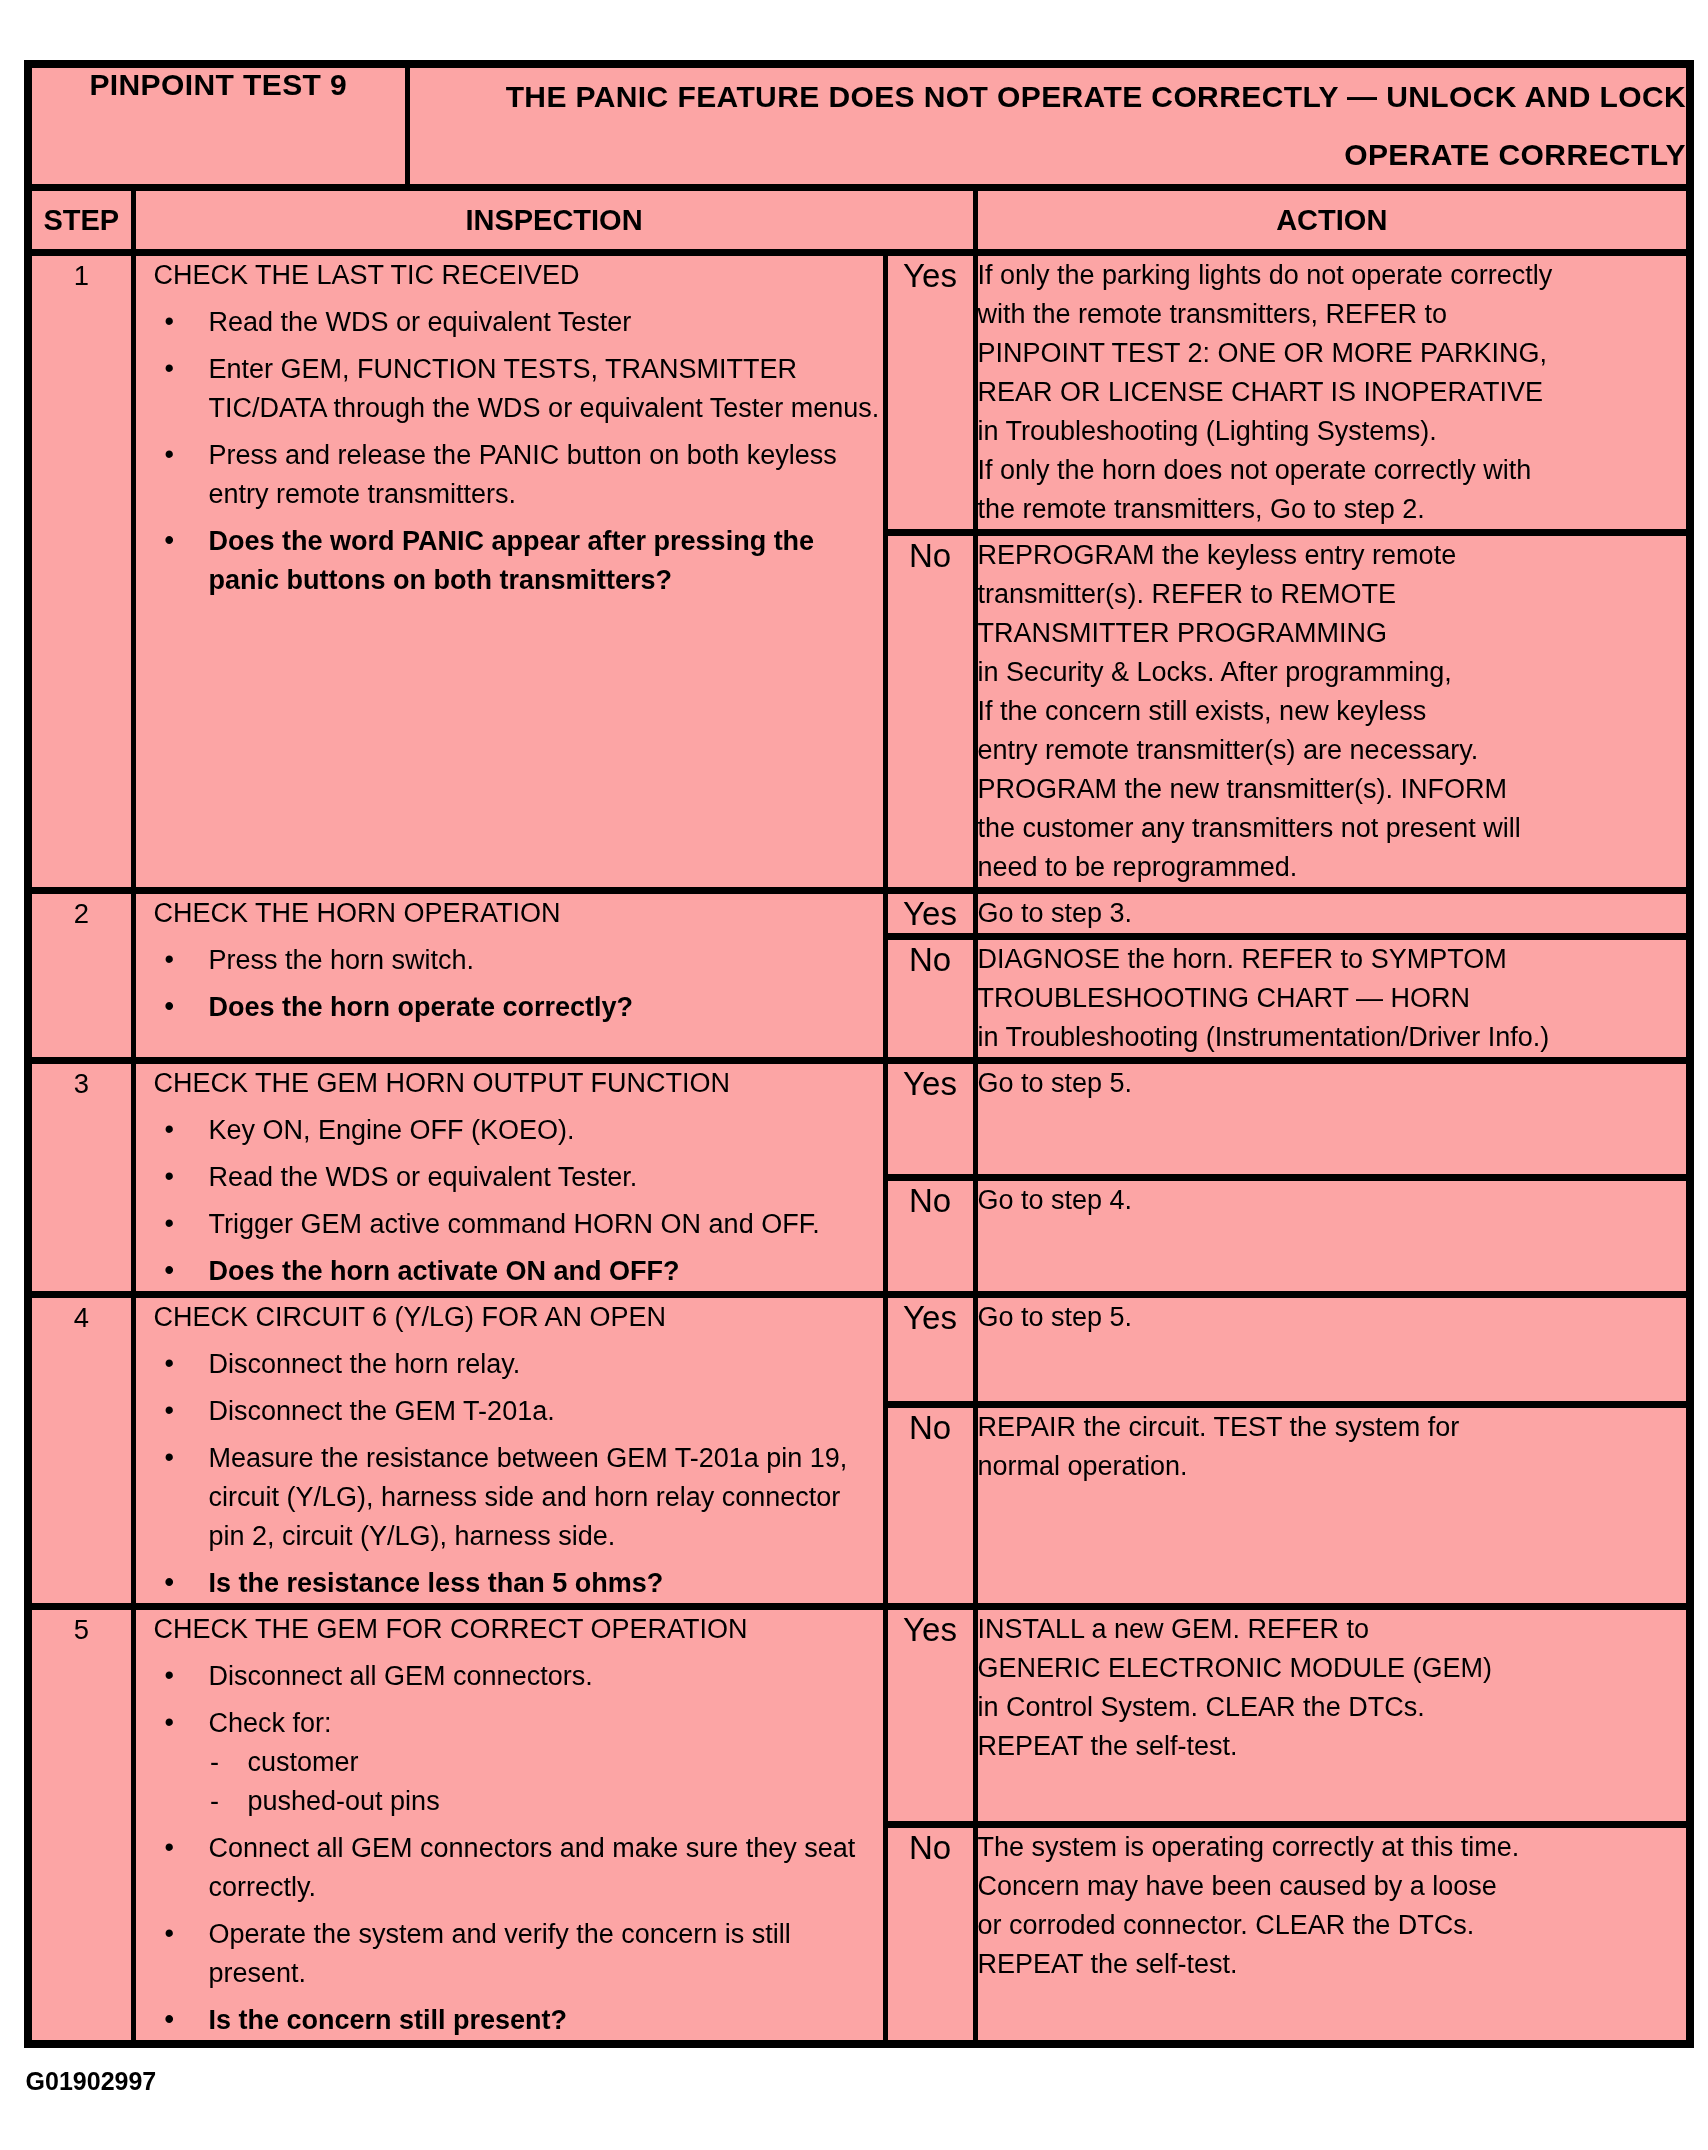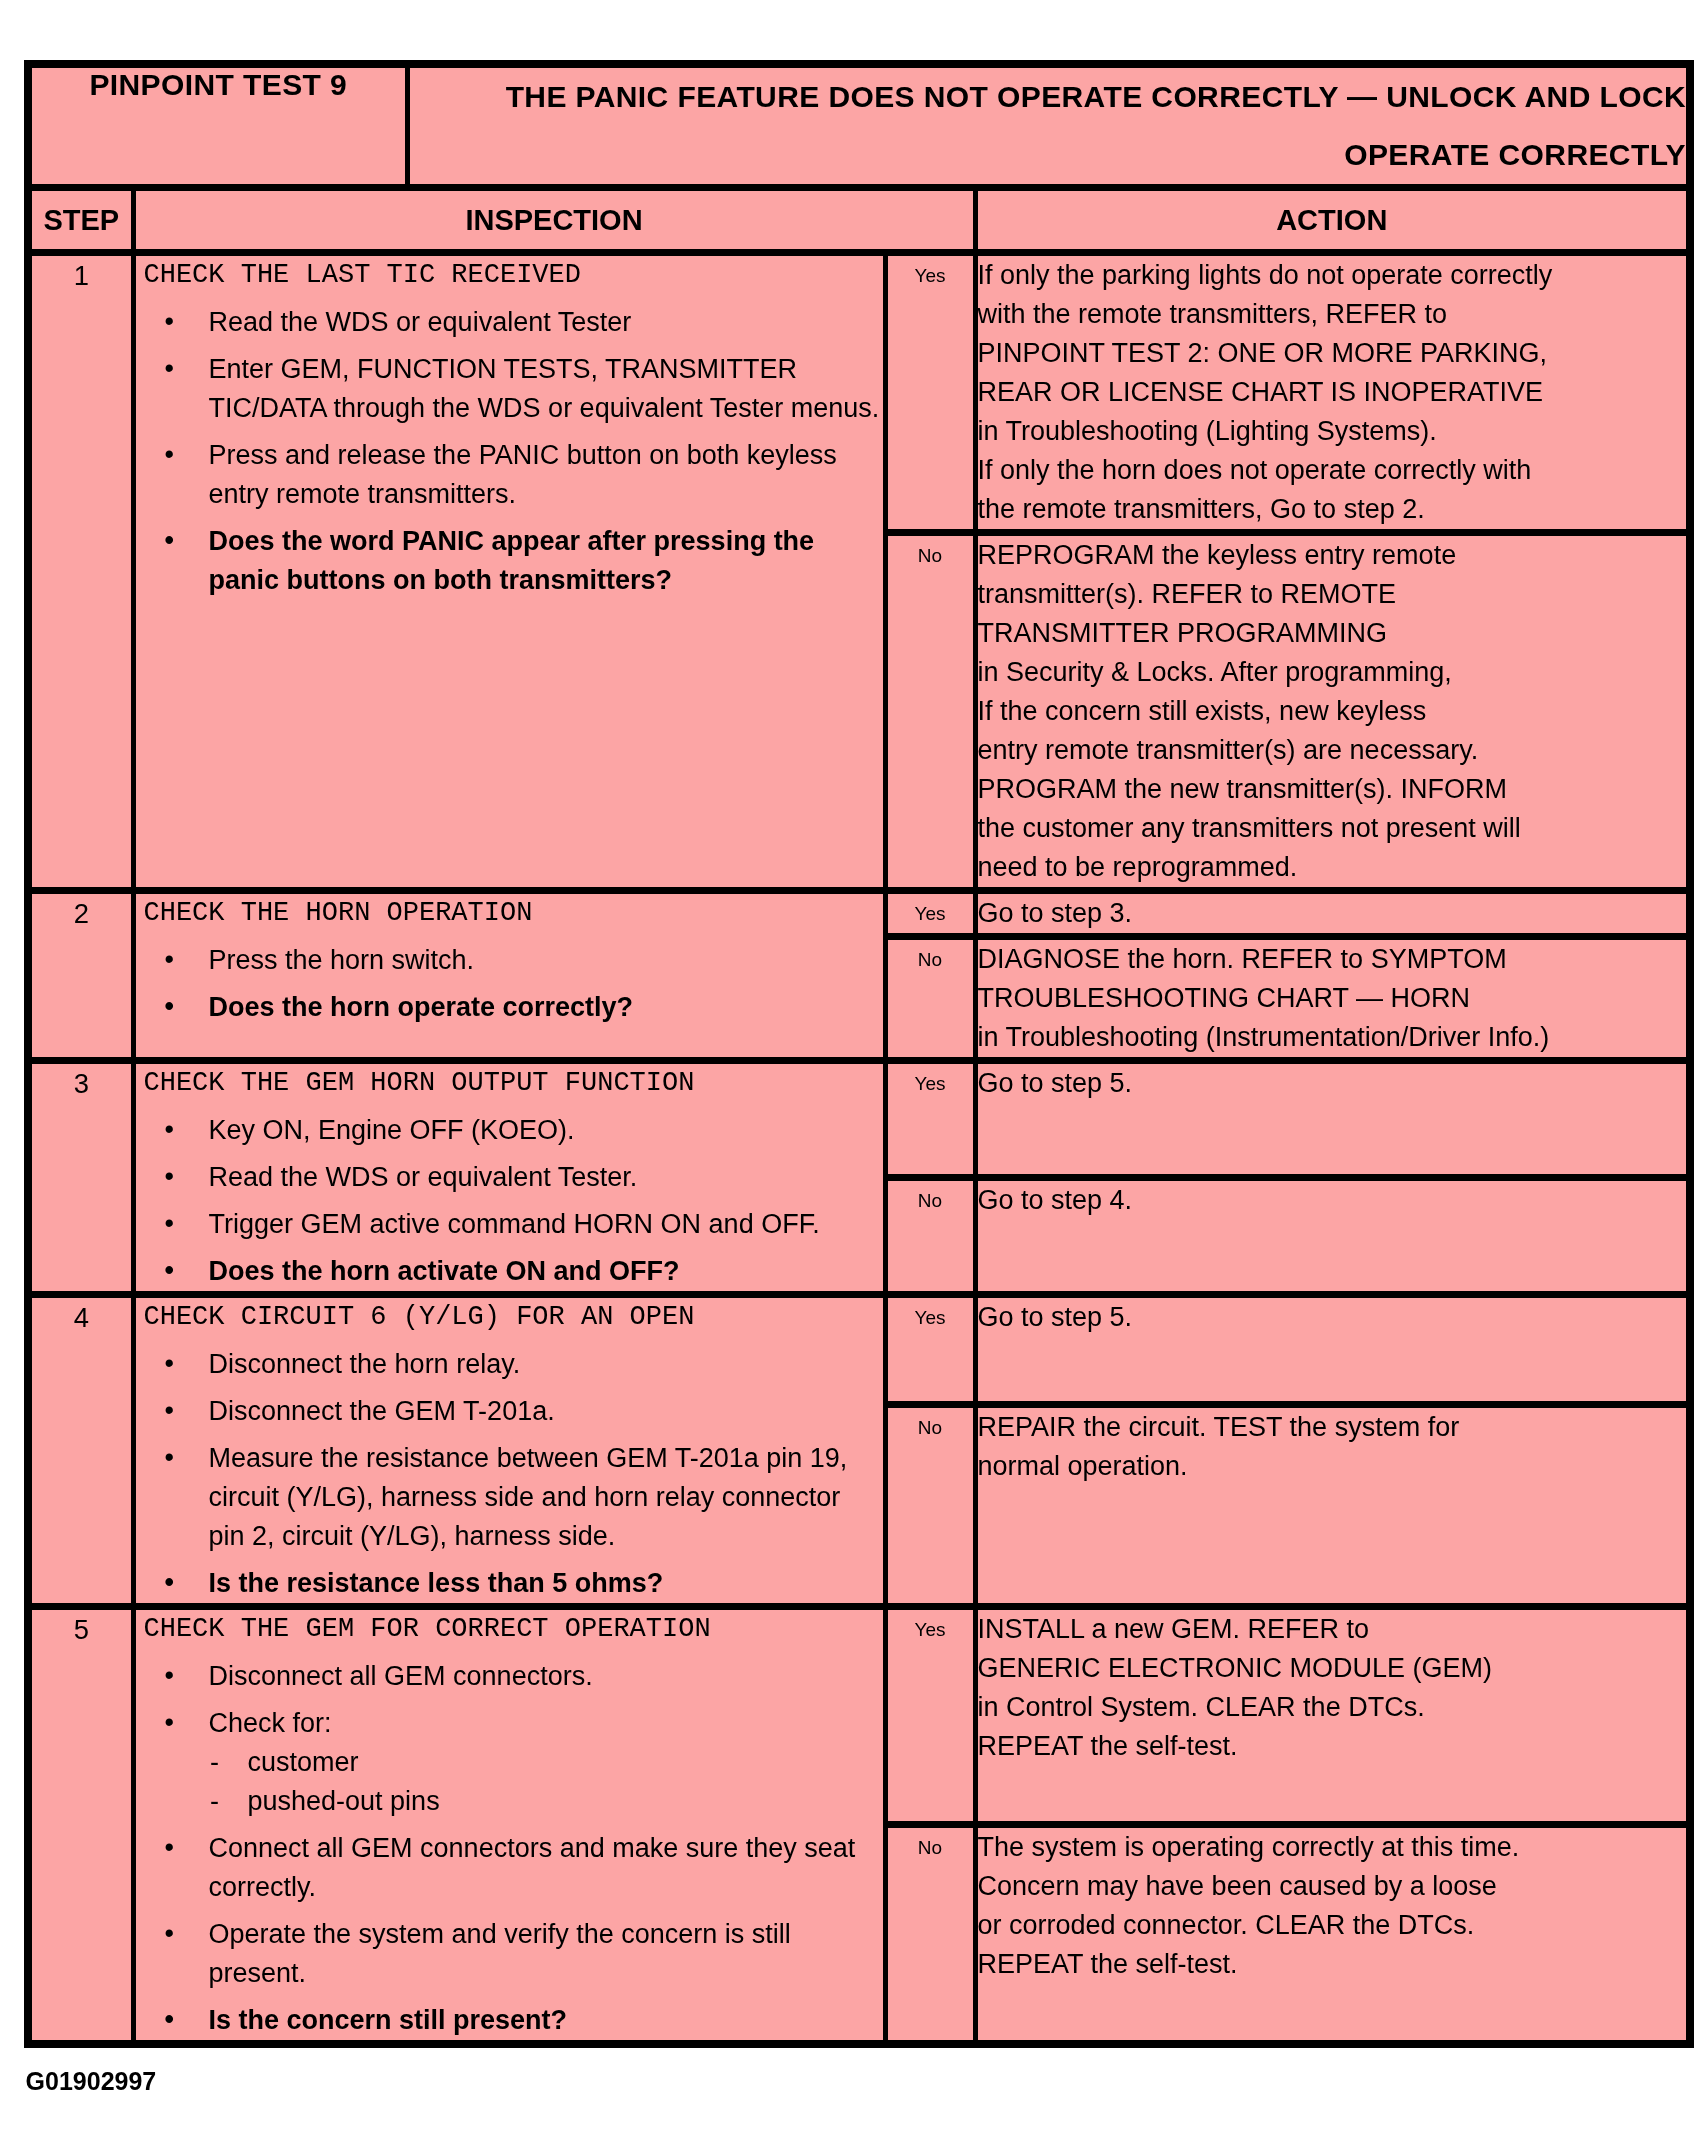--- a/index.html
+++ b/index.html
@@ -68,23 +68,22 @@
     font-size: 27.4px;
     padding-top: 11.3px;
     line-height: 39px;
   }
   td.c-ins {
     font-size: 27px;
     line-height: 39px;
     padding: 9.7px 14.5px 21px 13px;
   }
   .ins-title {
-    padding-left: 8px;
+    padding-left: 18px;
     margin-bottom: 8px;
-    font-family: Liberation Mono, monospace;
   }
   ul.blist {
     list-style: none;
     margin: 0;
     padding: 0;
   }
   li.bitem {
     position: relative;
     padding-left: 73px;
     margin-top: 8px;
@@ -98,21 +97,21 @@
   .bsub {
     position: relative;
     padding-left: 39px;
   }
   .dmark {
     position: absolute;
     left: 1.6px;
   }
   td.c-ans {
     text-align: center;
-    font-size: 19px;
+    font-size: 33px;
     line-height: 39px;
     padding-top: 9.7px;
   }
   td.c-act {
     font-size: 27px;
     line-height: 39px;
     padding: 9.7px 9.7px 19.4px 13px;
   }
   .aline { min-height: 39px; }
 

